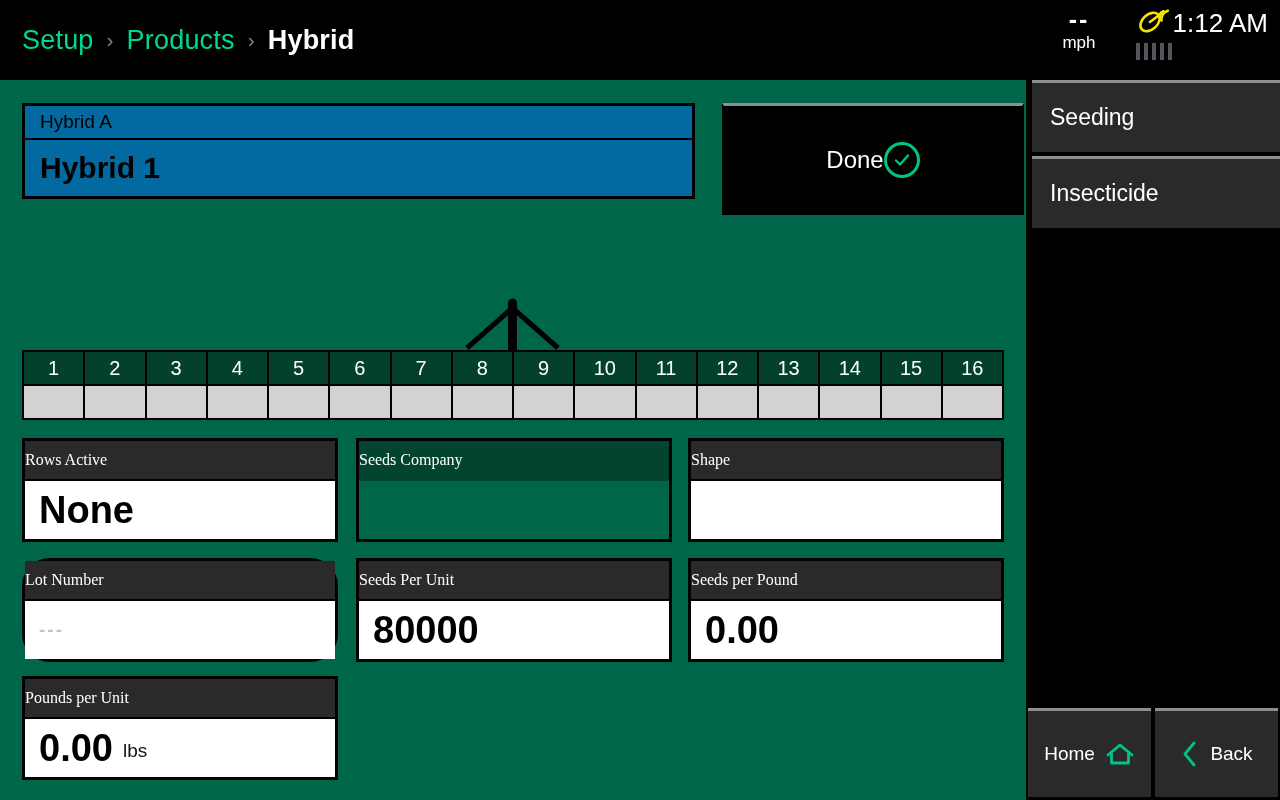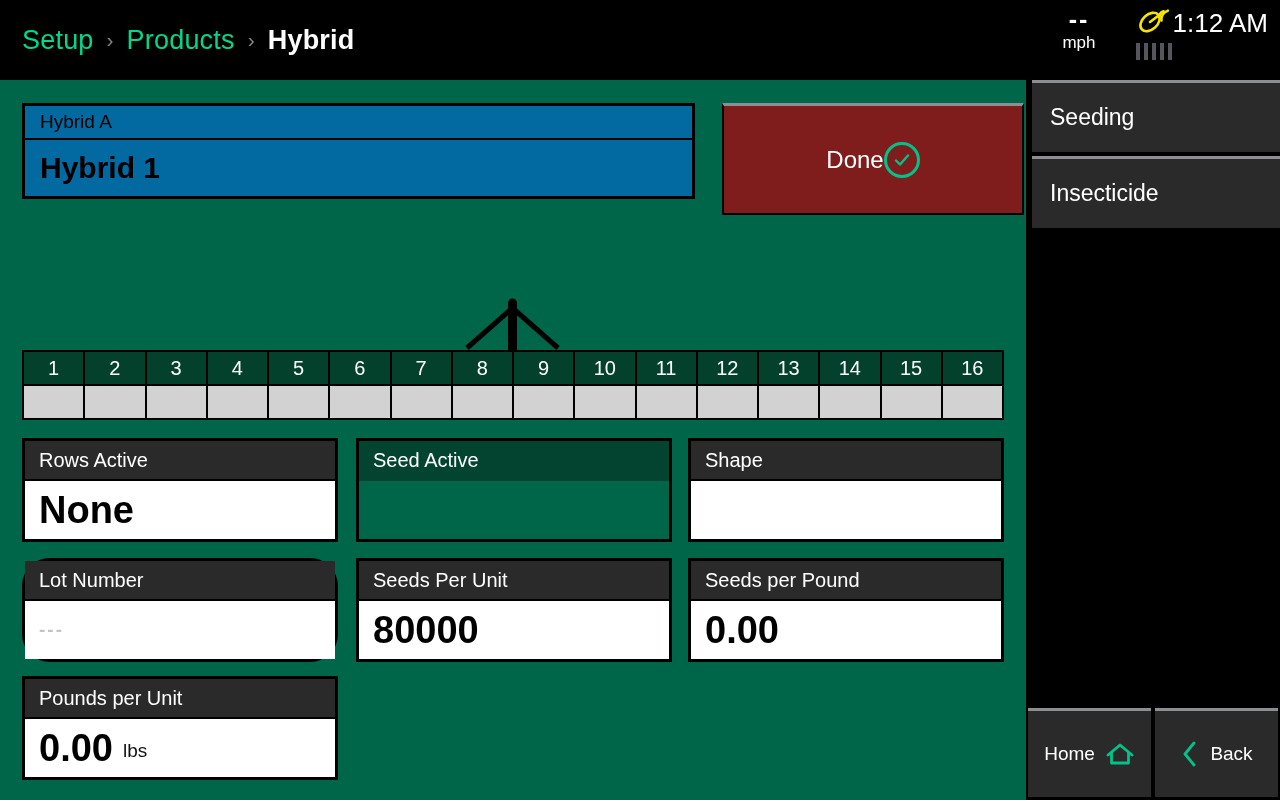--- a/index.html
+++ b/index.html
@@ -143,21 +143,21 @@
     font-weight: bold;
     display: flex;
     align-items: center;
     padding-left: 15px;
   }
 
   #done-button {
     position: absolute;
     left: 700px; top: 0;
     width: 302px; height: 112px;
-    background: #7f1d1d;
+    background: #000000;
     border: 2px solid #000;
     border-top: 3px solid #8c8f91;
     display: flex;
     align-items: center;
     justify-content: center;
     gap: 0;
   }
   #done-button .lbl {
     color: #fff;
     font-size: 24px;
@@ -211,25 +211,25 @@
   
   .card {
     position: absolute;
     border: 3px solid #000;
     background: #fff;
   }
   .card .chead {
     height: 40px;
     background: #2a2a2a;
     color: #fff;
-    font-size: 20px;
-    display: flex;
-    align-items: center;
-    padding-left: 14px;
+    font-size: 16px;
+    display: flex;
+    align-items: center;
     border-bottom: 2px solid #000;
+    font-family: Liberation Serif, serif;
   }
   .card .cbody {
     height: 58px;
     background: #fff;
     display: flex;
     align-items: center;
     padding-left: 14px;
     gap: 10px;
   }
   .card .cval {
@@ -438,21 +438,21 @@
     </div>
 
     <div class="card" style="left:22px; top:358px; width:316px; height:104px;">
       <div class="chead">Rows Active</div>
       <div class="cbody">
         <span class="cval">None</span>
       </div>
     </div>
 
     <div class="card disabled" style="left:356px; top:358px; width:316px; height:104px;">
-      <div class="chead">Seed Active</div>
+      <div class="chead">Seeds Company</div>
       <div class="cbody">
         <span class="cval"></span>
       </div>
     </div>
 
     <div class="card" style="left:688px; top:358px; width:316px; height:104px;">
       <div class="chead">Shape</div>
       <div class="cbody">
         <span class="cval"></span>
       </div>

